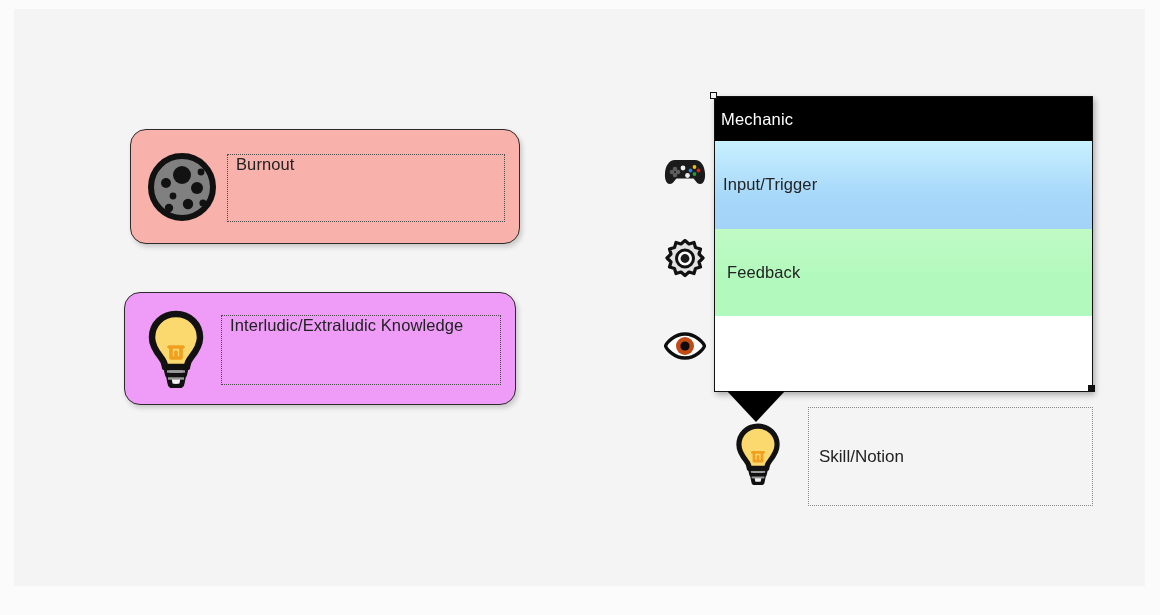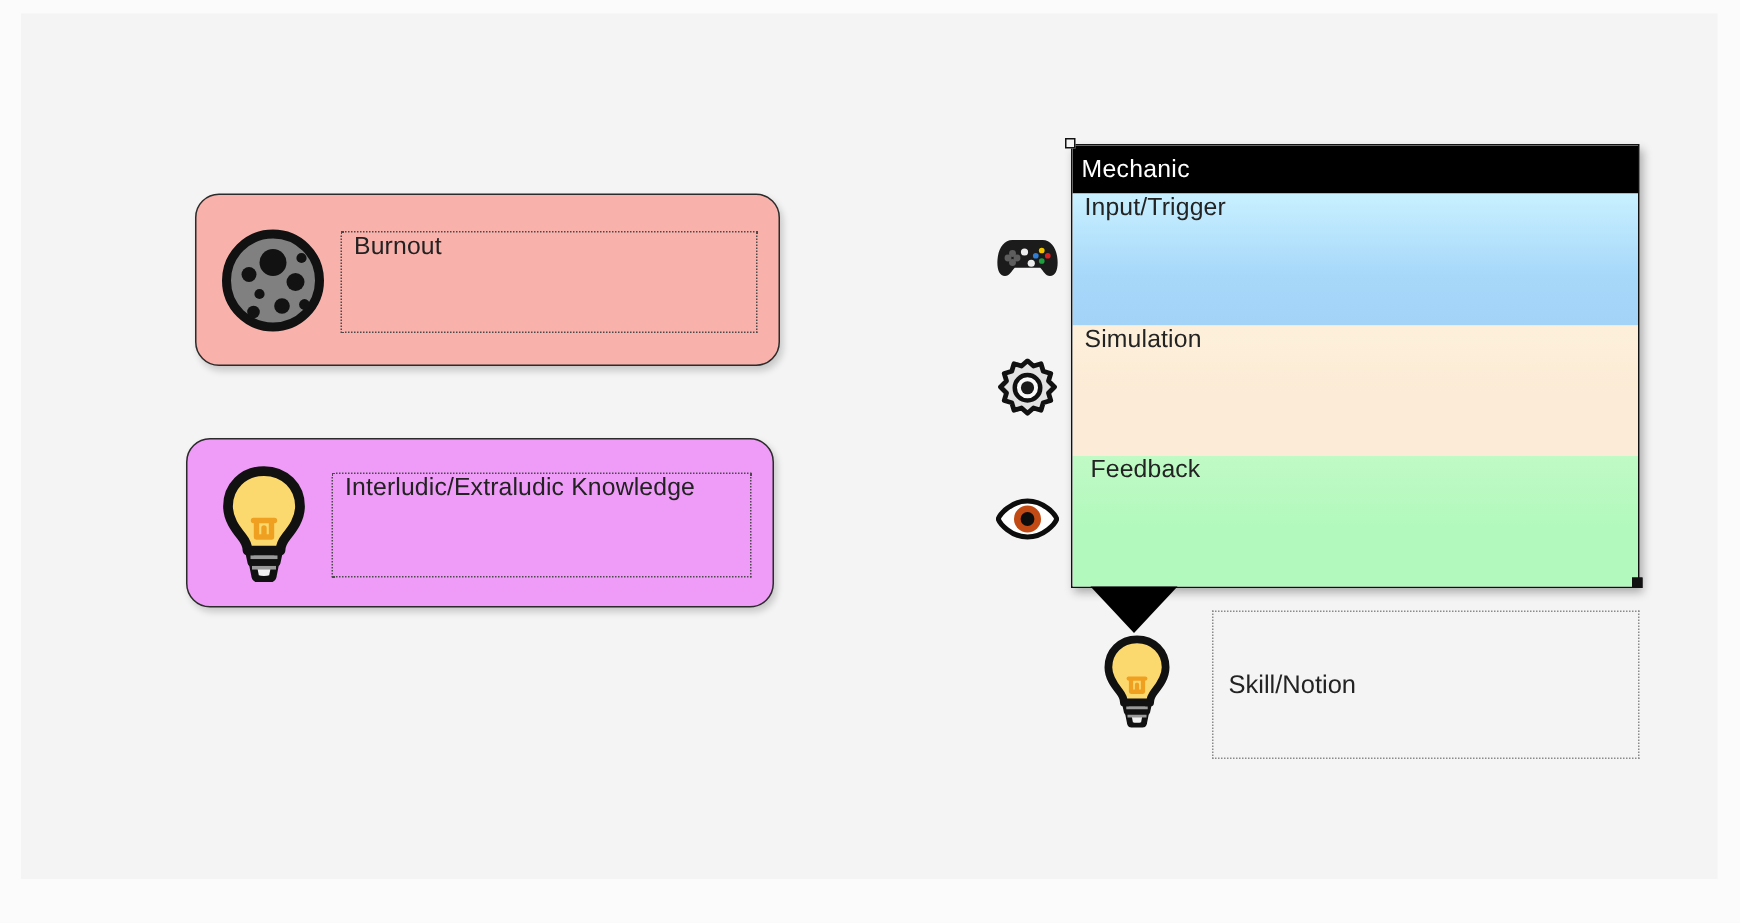--- a/index.html
+++ b/index.html
@@ -62,33 +62,34 @@
     position: absolute;
     left: 700px; top: 87px;
     width: 379px; height: 296px;
     border: 1.6px solid #111;
     box-sizing: border-box;
     box-shadow: 2px 3px 6px rgba(0,0,0,0.30);
     background: #fff;
     overflow: hidden;
   }
   #mechanic-header {
-    height: 32px;
+    height: 44px;
     background: #000;
     color: #ffffff;
     font-size: 16.5px;
     display: flex;
     align-items: center;
     padding-left: 6px;
     box-sizing: border-box;
     letter-spacing: .2px;
   }
   .band {
     height: 87.5px;
     display: flex;
+    align-items: center;
     padding-left: 8px;
     box-sizing: border-box;
     color: #232323;
     font-size: 16.5px;
     letter-spacing: .1px;
   }
   .band-input {
     background: linear-gradient(180deg, #c8f0ff 0%, #a7d8fa 62%, #a3d4f8 100%);
   }
   .band-sim {
@@ -219,23 +220,20 @@
     </svg>
   </div>
 
   <div id="mechanic-panel">
     <div id="mechanic-header">
       <span>Mechanic</span>
     </div>
     <div class="band band-input">
       <span>Input/Trigger</span>
     </div>
-    <div class="band band-sim">
-      <span>Simulation</span>
-    </div>
     <div class="band band-feedback">
       <span>Feedback</span>
     </div>
   </div>
 
   <div class="handle handle-tl"></div>
   <div class="handle handle-br"></div>
 
   <div id="triangle"></div>
 

